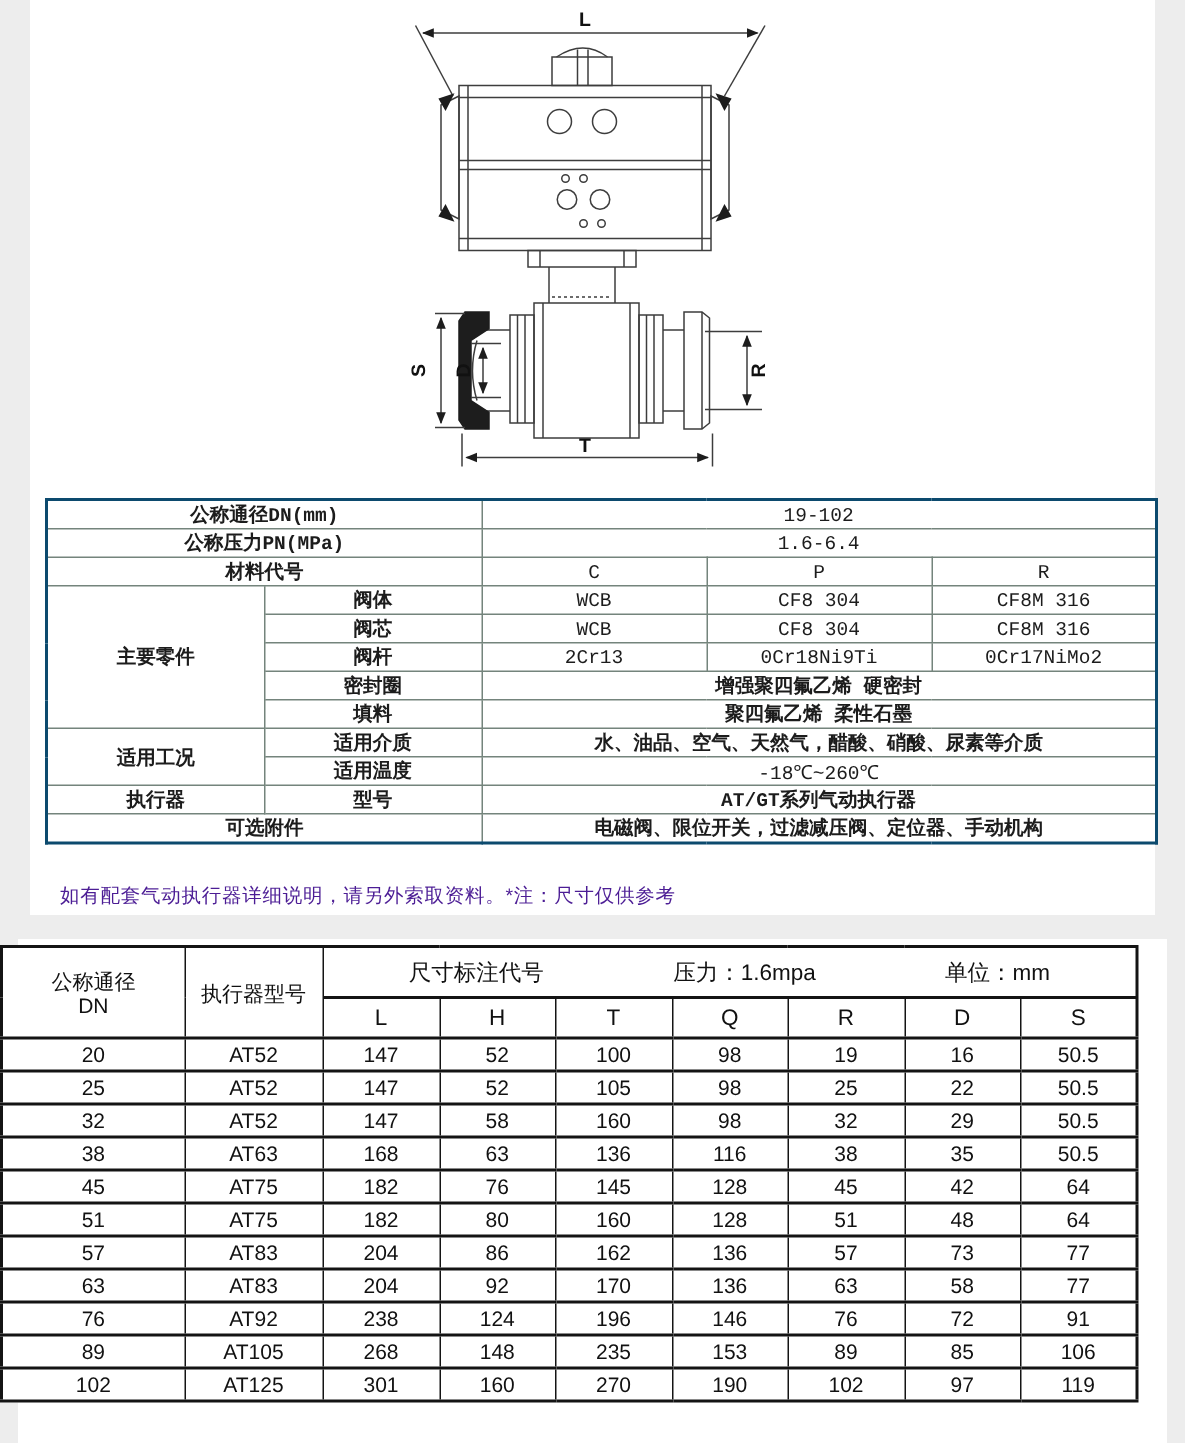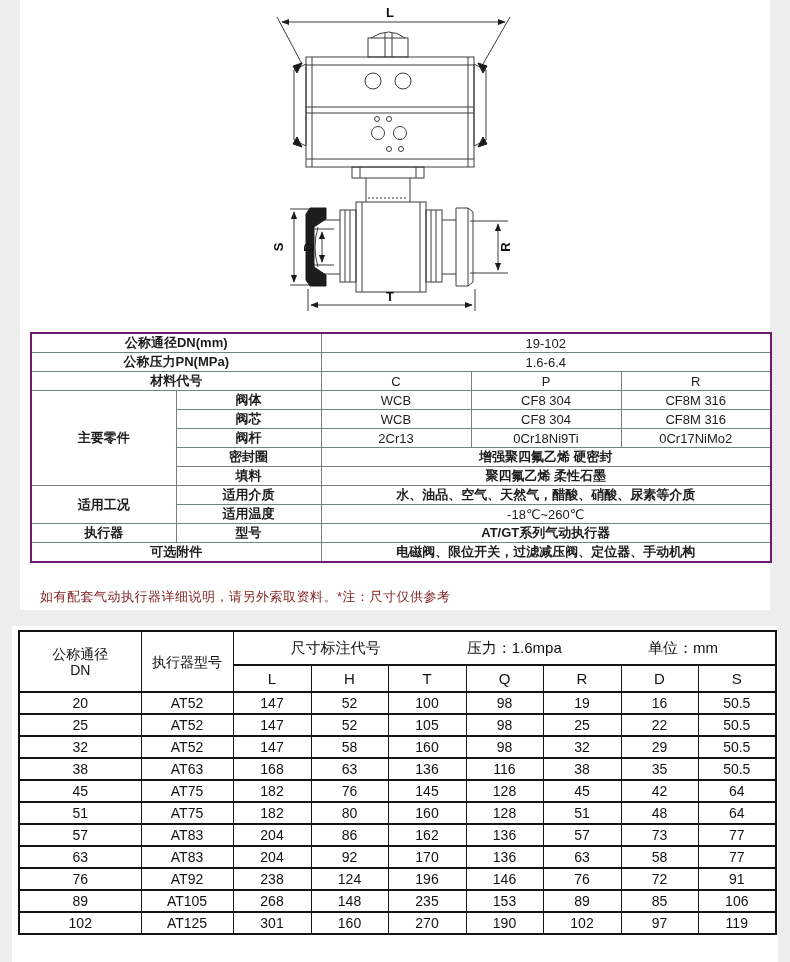--- a/index.html
+++ b/index.html
@@ -15,37 +15,38 @@
   
   #drawing{position:absolute;left:256px;top:2px;}
   #drawing .ln{stroke:#3d3d3d;stroke-width:1;fill:none;}
   #drawing .fillsh{fill:#1d1d1d;stroke:#1d1d1d;}
   #drawing text{fill:#111;font-weight:bold;font-size:13px;font-family:"Liberation Sans","DejaVu Sans",sans-serif;}
 
   
   #spec-table{
     position:absolute;left:30px;top:332px;width:740px;
     border-collapse:collapse;table-layout:fixed;
-    border:2px solid #701a75;
+    border:2px solid #0c4a6e;
+    font-family:Liberation Mono, monospace;
   }
   #spec-table td{
     border:1px solid #74847c;height:18px;text-align:center;
     font-size:13px;color:#1c1c1c;padding:0 2px;white-space:nowrap;overflow:hidden;
   }
   #spec-table td.cn{font-weight:bold;}
 
   
   #note{
     position:absolute;left:40px;top:588px;
-    font-size:13px;color:#7f1d1d;letter-spacing:.5px;white-space:nowrap;
+    font-size:13px;color:#4c1d95;letter-spacing:.5px;white-space:nowrap;
   }
 
   
   #dim-table{
-    position:absolute;left:18px;top:630px;width:757px;
+    position:absolute;left:0;top:630px;width:757px;
     border-collapse:collapse;table-layout:fixed;
     border:2px solid #141414;background:#fff;padding-left:44px;
   }
   #dim-table th,#dim-table td{
     border:solid #141414;border-width:2px 1px;
     text-align:center;color:#111;font-weight:normal;padding:0;
   }
   #dim-table thead tr.r1 th{height:32px;}
   #dim-table thead tr.r2 th{height:25px;font-size:15px;}
   #dim-table tbody td{height:20px;font-size:14px;}

